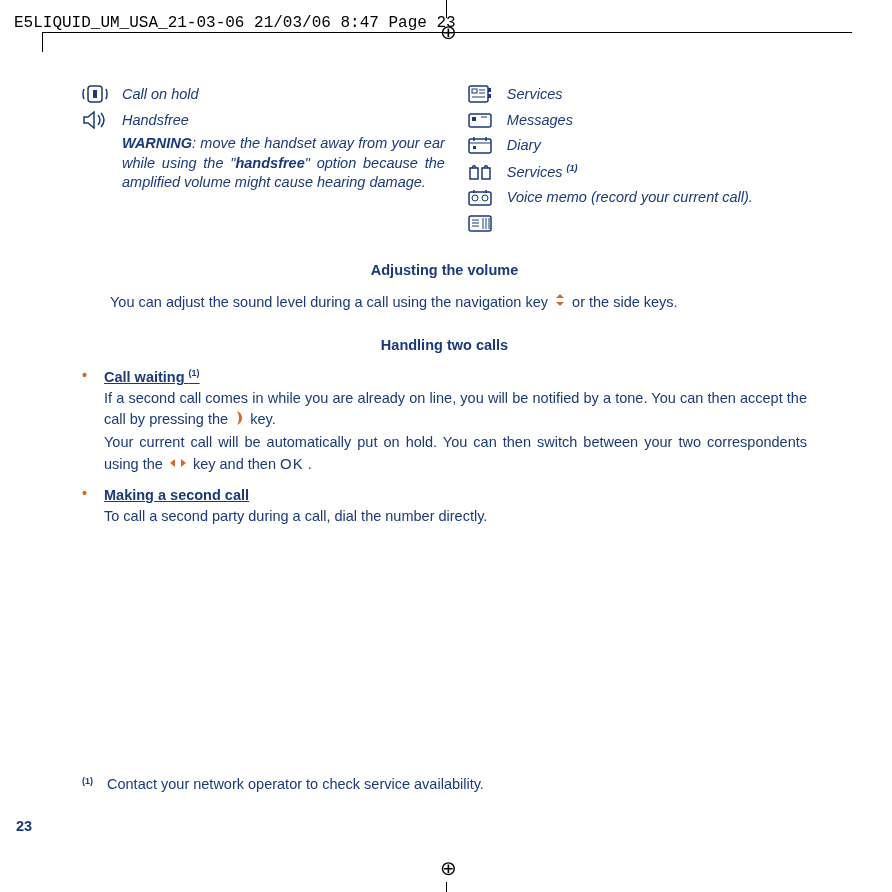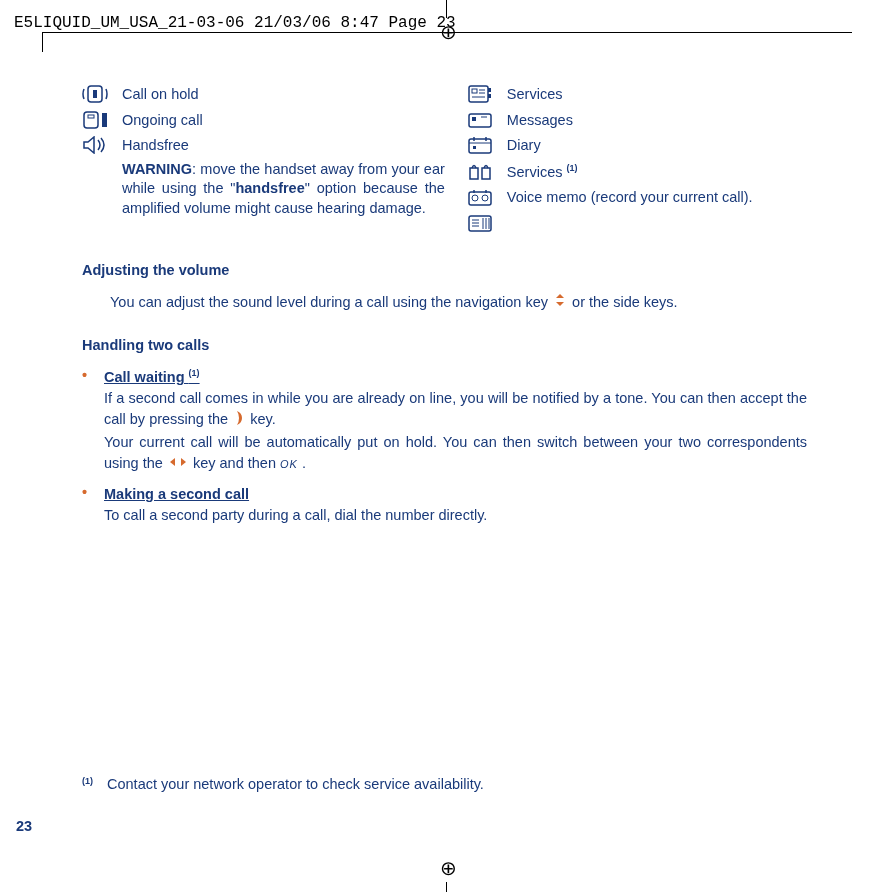--- a/index.html
+++ b/index.html
@@ -71,20 +71,21 @@
   }
   .content {
     position: absolute;
     top: 85px;
     left: 82px;
     width: 725px;
   }
   .cols {
     display: flex;
     gap: 22px;
+    font-style: italic;
   }
   .col-left { width: 368px; }
   .col-right { width: 345px; }
   .irow {
     display: flex;
     align-items: flex-start;
     margin-bottom: 6px;
   }
   .irow .ic {
     width: 40px;
@@ -94,20 +95,21 @@
   .irow .txt {
     flex: 1;
     line-height: 1.35;
   }
   .ic svg { vertical-align: top; }
   .warn { margin-top: 4px; text-align: justify; }
   .section-title {
     font-weight: bold;
     margin-top: 24px;
     margin-bottom: 14px;
+    text-align: center;
   }
   .body-text { line-height: 1.45; margin-left: 28px; }
   .bullet-row {
     display: flex;
     margin-top: 6px;
     margin-bottom: 4px;
   }
   .bull {
     color: #d66a2e;
     width: 22px;
@@ -128,21 +130,21 @@
   }
   .footnote .sup { font-size: 9px; margin-right: 14px; }
   .pagenum {
     position: absolute;
     bottom: 58px;
     left: 16px;
     width: 892px;
     text-align: left;
     font-weight: bold;
   }
-  .ok { font-family: Arial; font-size: 11px; letter-spacing: 1px; font-style: italic; }
+  .ok { font-family: Arial; font-size: 15px; letter-spacing: 1px; }
 </style>
 </head>
 <body>
 
 <div class="header-line">E5LIQUID_UM_USA_21-03-06  21/03/06  8:47  Page 23</div>
 <div class="crop-line-top"></div>
 <div class="crop-line-left"></div>
 <div class="reg-top">⊕</div>
 
 <div class="content">
@@ -151,30 +153,20 @@
     <div class="col-left">
       <div class="irow">
         <span class="ic">
           <svg width="26" height="18">
               <rect x="6" y="1" width="14" height="16" rx="3" fill="none" stroke="#1a3a7a" stroke-width="1.5"></rect>
               <rect x="11" y="5" width="4" height="8" fill="#1a3a7a"></rect>
               <path d="M2 4 Q0 9 2 14 M24 4 Q26 9 24 14" fill="none" stroke="#1a3a7a" stroke-width="1.5"></path>
             </svg>
         </span>
         <span class="txt">Call on hold</span>
-      </div>
-      <div class="irow">
-        <span class="ic">
-          <svg width="26" height="18">
-              <rect x="2" y="1" width="14" height="16" rx="3" fill="none" stroke="#1a3a7a" stroke-width="1.5"></rect>
-              <rect x="6" y="4" width="6" height="3" fill="none" stroke="#1a3a7a"></rect>
-              <rect x="20" y="2" width="5" height="14" fill="#1a3a7a"></rect>
-            </svg>
-        </span>
-        <span class="txt">Ongoing call</span>
       </div>
       <div class="irow">
         <span class="ic">
           <svg width="26" height="18">
               <path d="M2 6 L6 6 L12 1 L12 17 L6 12 L2 12 Z" fill="none" stroke="#1a3a7a" stroke-width="1.5"></path>
               <path d="M16 4 Q20 9 16 14 M19 2 Q25 9 19 16" fill="none" stroke="#1a3a7a" stroke-width="1.5"></path>
             </svg>
         </span>
         <span class="txt">
           <span>Handsfree</span>

